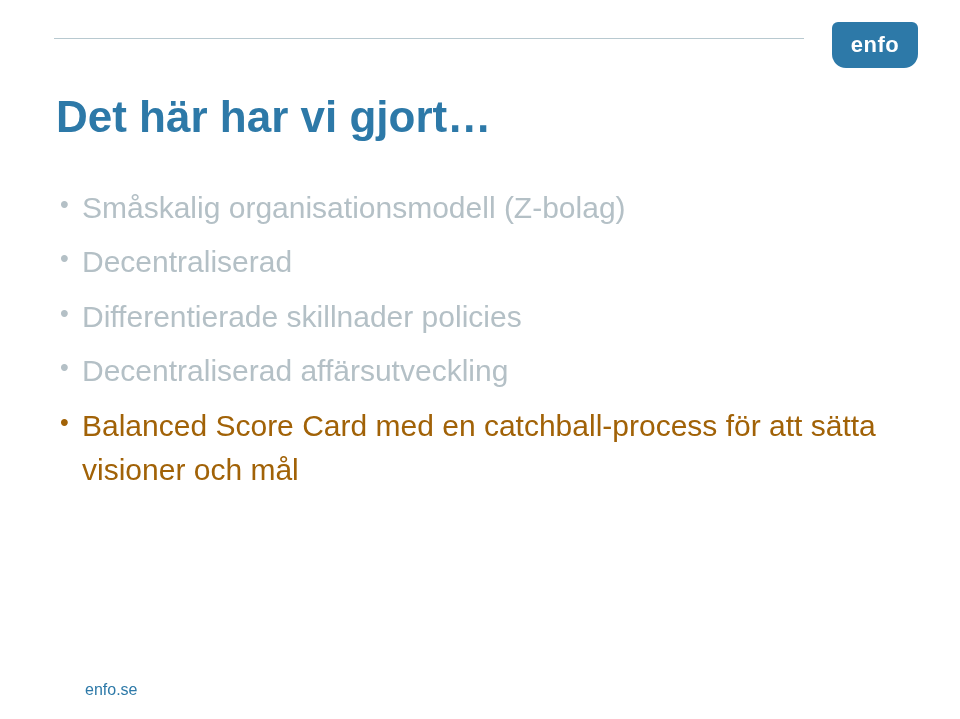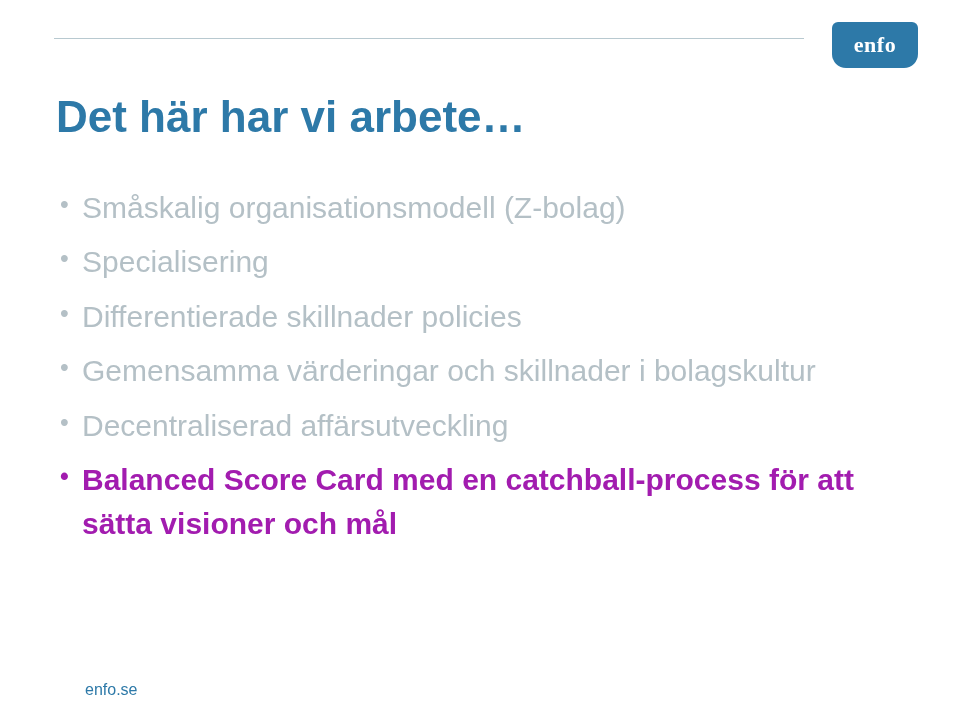--- a/index.html
+++ b/index.html
@@ -36,21 +36,21 @@
     border-bottom-right-radius: 14px;
     display: flex;
     align-items: center;
     justify-content: center;
   }
   .logo-text {
     color: #ffffff;
     font-weight: bold;
     font-size: 22px;
     letter-spacing: 0.5px;
-    font-family: Liberation Serif, serif;
+    font-family: Liberation Sans, sans-serif;
   }
   .content {
     position: absolute;
     top: 92px;
     left: 56px;
     right: 56px;
   }
   .title {
     font-size: 44px;
     font-weight: bold;
@@ -73,46 +73,44 @@
     position: absolute;
     left: 2px;
     top: 0;
     font-size: 25px;
     color: inherit;
   }
   .dim {
     color: #b4c0c6;
   }
   .normal {
-    color: #a21caf;
-    font-weight: bold;
+    color: #a16207;
   }
   .footer {
     position: absolute;
     bottom: 20px;
     left: 56px;
     color: #2d79a8;
     font-size: 16px;
     margin-left: 29px;
   }
 </style>
 </head>
 <body>
 
 <div class="header-rule"></div>
 
 <div class="logo">
   <span class="logo-text">enfo</span>
 </div>
 
 <div class="content">
-  <h1 class="title">Det här har vi arbete…</h1>
+  <h1 class="title">Det här har vi gjort…</h1>
   <ul class="bullets">
     <li class="dim">Småskalig organisationsmodell (Z-bolag)</li>
-    <li class="dim">Specialisering</li>
+    <li class="dim">Decentraliserad</li>
     <li class="dim">Differentierade skillnader policies</li>
-    <li class="dim">Gemensamma värderingar och skillnader i bolagskultur</li>
     <li class="dim">Decentraliserad affärsutveckling</li>
     <li class="normal">Balanced Score Card med en catchball-process för att sätta visioner och mål</li>
   </ul>
 </div>
 
 <div class="footer">enfo.se</div>
 
 </body></html>

